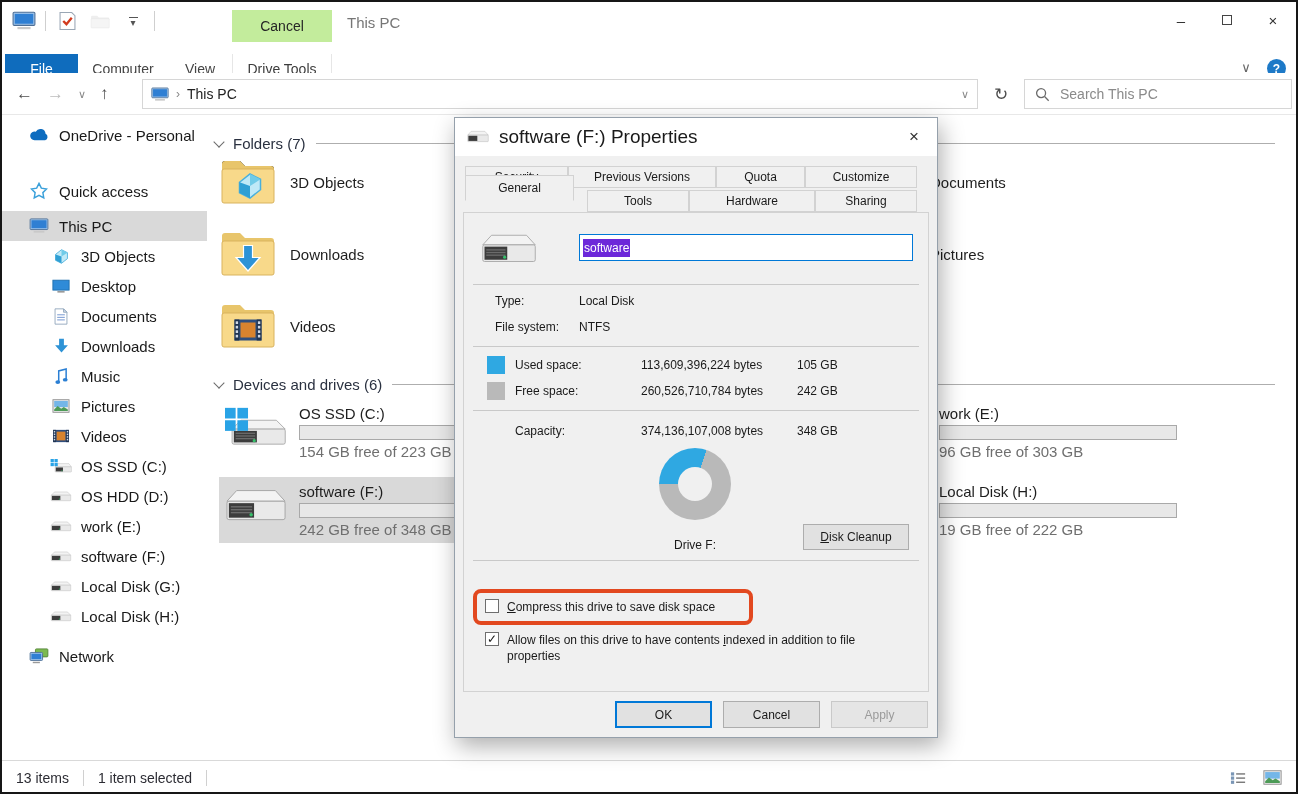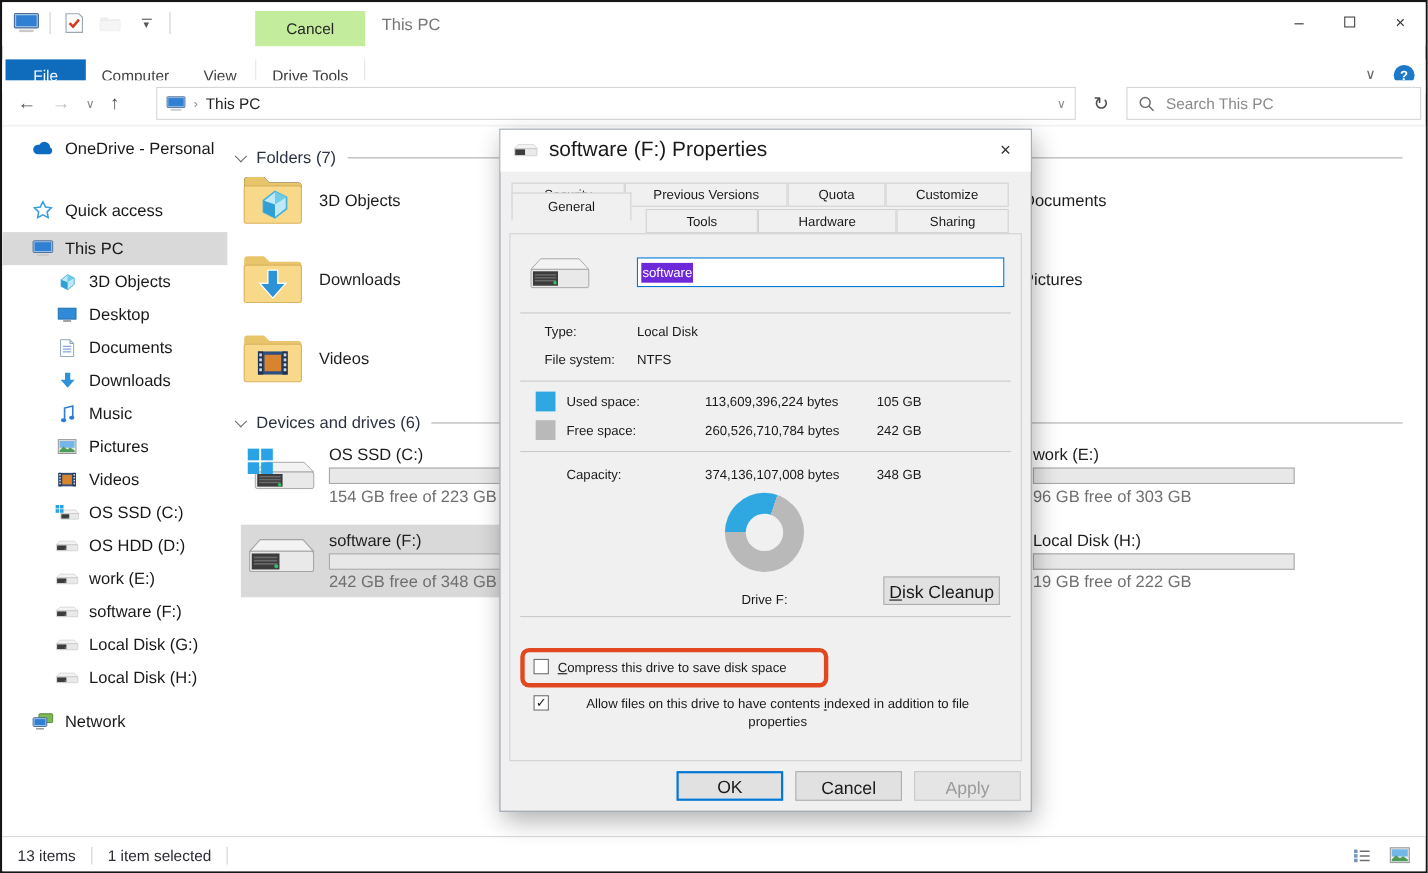--- a/index.html
+++ b/index.html
@@ -92,28 +92,28 @@
   .tab.active { height:26px; z-index:3; border-bottom:1px solid #f0f0f0; background:#f0f0f0; }
   .page { position:absolute; left:8px; top:94px; width:466px; height:480px; border:1px solid #d2d2d2; background:#f0f0f0; }
   .dlg-sep { position:absolute; left:18px; width:446px; height:1px; background:#c9c9c9; }
   .lbl, .val { position:absolute; font-size:12px; color:#1a1a1a; white-space:nowrap; }
   .legend-sq { position:absolute; width:18px; height:18px; }
   .name-input { position:absolute; left:124px; top:116px; width:334px; height:27px; border:1px solid #0078d7; background:#fff;
       display:flex; align-items:center; padding-left:3px; font-size:12px; }
   .name-input .sel { background:#6d28d9; color:#fff; padding:2px 1px; }
   .donut { position:absolute; left:204px; top:330px; width:72px; height:72px; border-radius:50%; }
   .donut::after { content:""; position:absolute; inset:19px; border-radius:50%; background:#f0f0f0; }
-  .btn { display:flex; align-items:flex-end; justify-content:center; font-size:16px; color:#1a1a1a;
+  .btn { display:flex; align-items:center; justify-content:center; font-size:12px; color:#1a1a1a;
       background:#e1e1e1; border:1px solid #adadad; }
   .cleanup-btn { position:absolute; left:348px; top:406px; width:106px; height:26px; }
   .u { text-decoration:underline; }
   .annotation { position:absolute; left:18px; top:471px; width:280px; height:36px; border:4px solid #e2481f; border-radius:8px; z-index:5; }
   .cb { position:absolute; width:14px; height:14px; border:1px solid #6e6e6e; background:#fff; font-size:12px; color:#222;
       display:flex; align-items:center; justify-content:center; line-height:1; }
-  .cb-label { position:absolute; font-size:12px; color:#1a1a1a;text-align:center; }
+  .cb-label { position:absolute; font-size:12px; color:#1a1a1a; }
   .dlg-btn { position:absolute; width:97px; height:27px; top:583px; }
   .dlg-btn.ok { border:2px solid #0078d7; }
   .dlg-btn.disabled { background:#e5e5e5; border-color:#c9c9c9; color:#9a9a9a; }
 </style>
 </head>
 <body>
 
 <div id="screen">
 
   <div class="titlebar">

